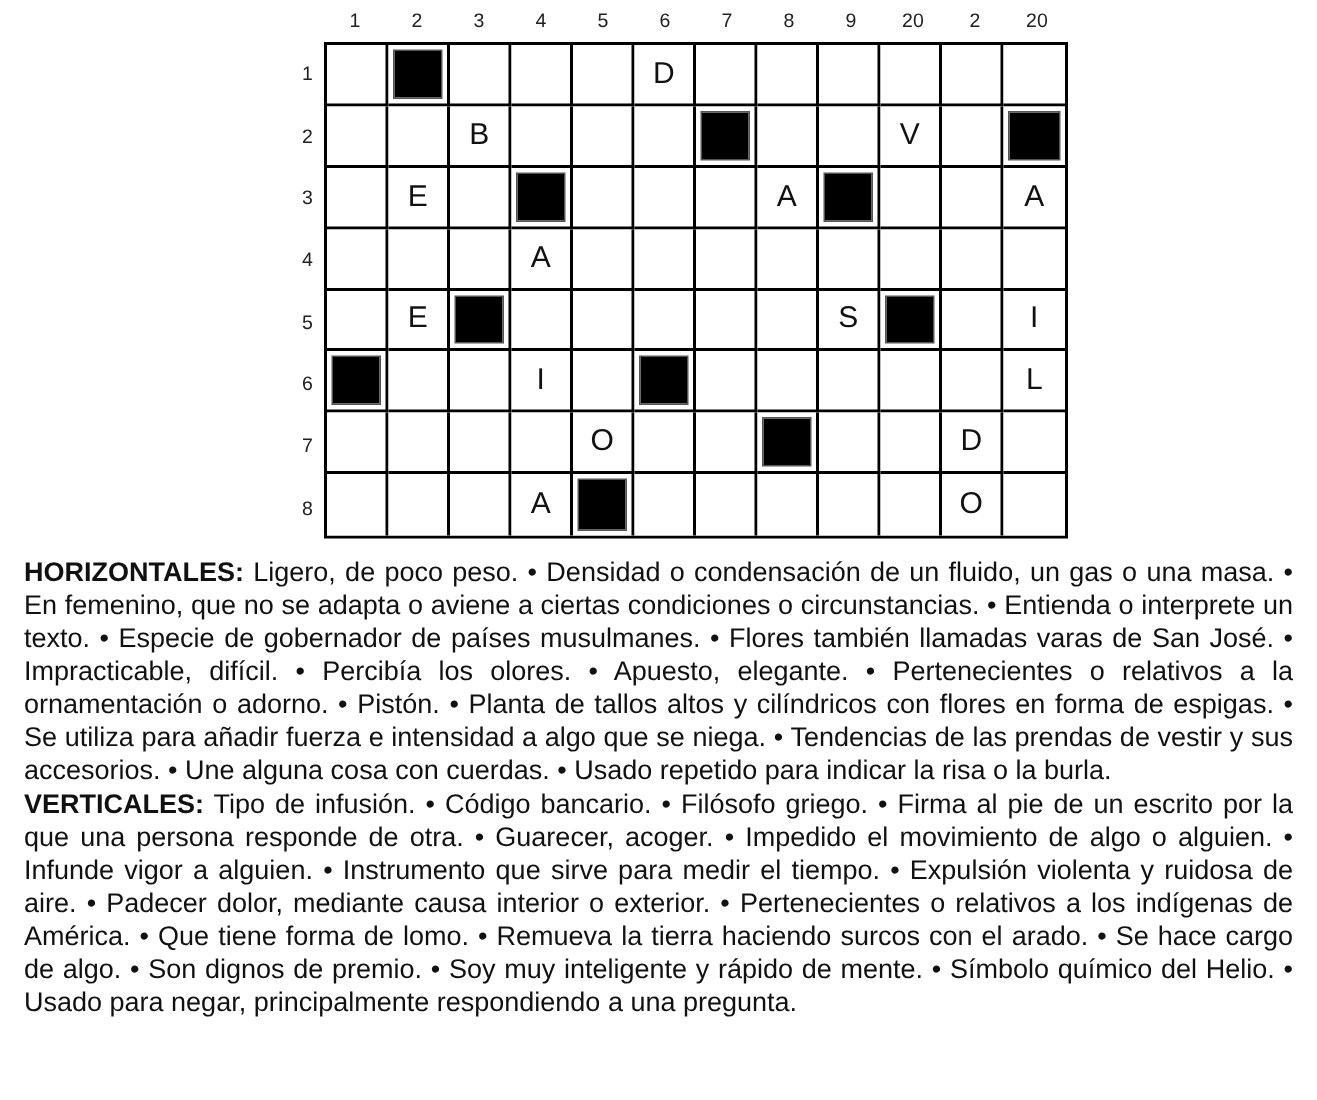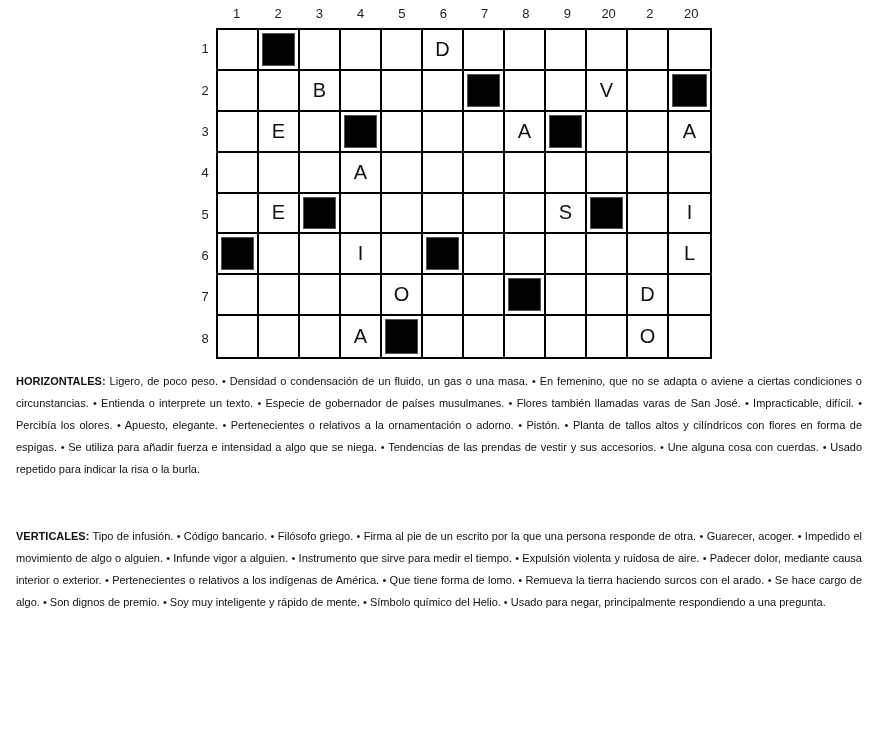--- a/index.html
+++ b/index.html
@@ -6,21 +6,21 @@
     body { width: 878px; height: 733px; position: relative; overflow: hidden; font-family: "Liberation Sans", "DejaVu Sans", sans-serif; color: #111; }
     .col-labels { position: absolute; top: 6px; left: 216px; width: 496px; height: 18px; display: flex; }
     .col-labels span { flex: 1; text-align: center; font-size: 13px; color: #222; }
     .row-labels { position: absolute; top: 28px; left: 196px; width: 18px; height: 331px; display: flex; flex-direction: column; }
     .row-labels span { flex: 1; display: flex; align-items: center; justify-content: center; font-size: 13px; color: #222; }
     .grid { position: absolute; top: 28px; left: 216px; width: 496px; height: 331px; border: 2px solid #000; box-sizing: border-box; display: grid; grid-template-columns: repeat(12, 1fr); grid-template-rows: repeat(8, 1fr); }
     .cell { border-right: 2px solid #000; border-bottom: 2px solid #000; display: flex; align-items: center; justify-content: center; font-size: 20px; color: #111; position: relative; box-sizing: border-box; background: #fff; }
     .cell.last-col { border-right: none; }
     .cell.last-row { border-bottom: none; }
     .cell.black::after { content: ""; position: absolute; left: 4px; top: 4px; right: 4px; bottom: 4px; background: #000; outline: 1px solid #555; }
-    .clues { position: absolute; left: 16px; width: 846px; font-size: 11px; line-height: 22px; text-align: justify; color: #111; }
+    .clues { position: absolute; left: 16px; width: 846px; font-size: 18px; line-height: 22px; text-align: justify; color: #111; }
     .clues.h { top: 370px; }
     .clues.v { top: 525px; }
     .clues b { font-weight: bold; }
   </style>
 </head>
 <body>
 
 <div class="col-labels" id="colLabels">
     <span>1</span>
     <span>2</span>

